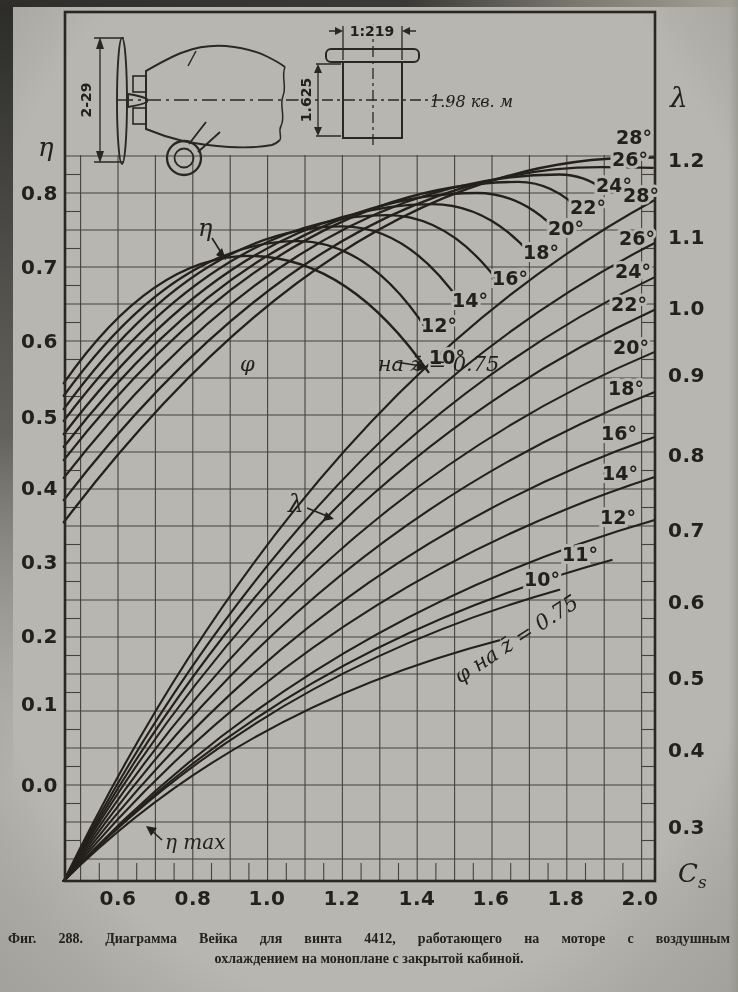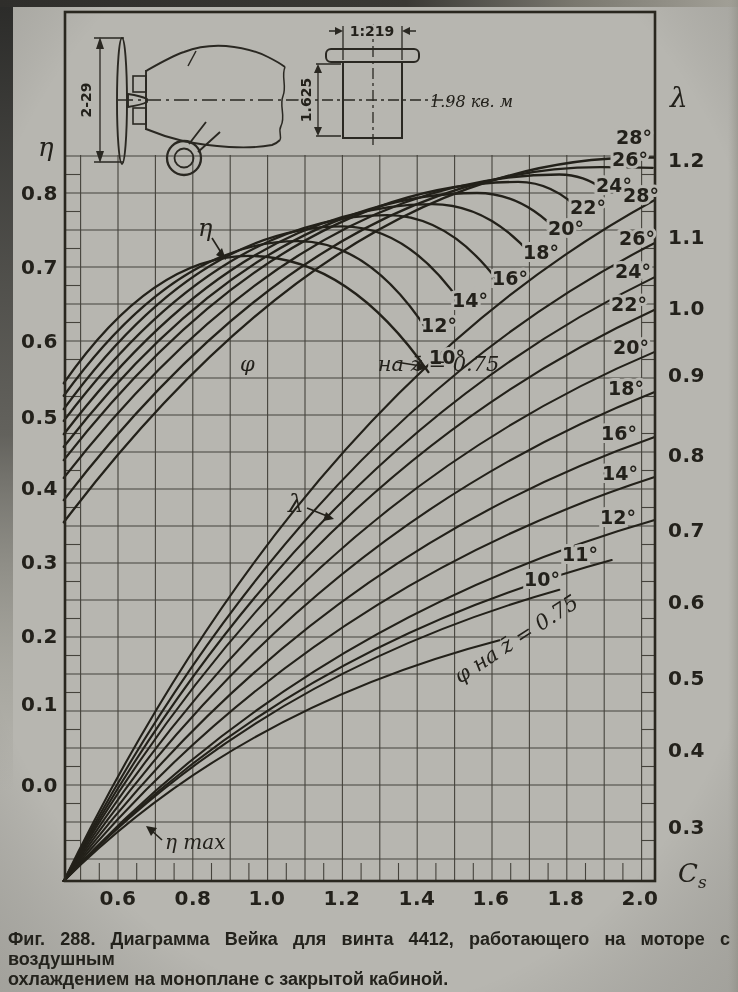--- a/index.html
+++ b/index.html
@@ -5,23 +5,23 @@
   html,body{margin:0;padding:0;background:#888;}
   #page{position:relative;width:738px;height:992px;background:#b7b6b0;overflow:hidden;
         font-family:"DejaVu Sans",sans-serif;}
   #scan{position:absolute;left:0;top:0;}
   text{fill:#23211b;}
   .tick{font-size:20px;font-weight:600;letter-spacing:0.5px;}
   .clabel{font-size:19px;font-weight:600;paint-order:stroke;stroke:#b7b6b0;stroke-width:6px;}
   .ital{font-family:"DejaVu Serif",serif;font-style:italic;}
   .dimtxt{font-size:14px;font-weight:600;paint-order:stroke;stroke:#b7b6b0;stroke-width:5px;}
   #caption{position:absolute;left:8px;top:929px;width:722px;color:#23221c;
-           font-family:Liberation Sans, sans-serif;font-weight:bold;font-size:18px;line-height:20px;}
+           font-family:Liberation Serif, serif;font-weight:bold;font-size:14px;line-height:20px;}
   #cap1{text-align:justify;text-align-last:justify;}
-  #cap2{}
+  #cap2{text-align:center;}
 </style>
 </head>
 <body>
 
 <div id="page">
 <svg id="scan" width="738" height="992" viewBox="0 0 738 992">
   <defs>
     <linearGradient id="gl" x1="0" y1="0" x2="0" y2="1">
       <stop offset="0" stop-color="#2b2b29"></stop>
           <stop offset="0.55" stop-color="#54534e" stop-opacity="0.85"></stop>

